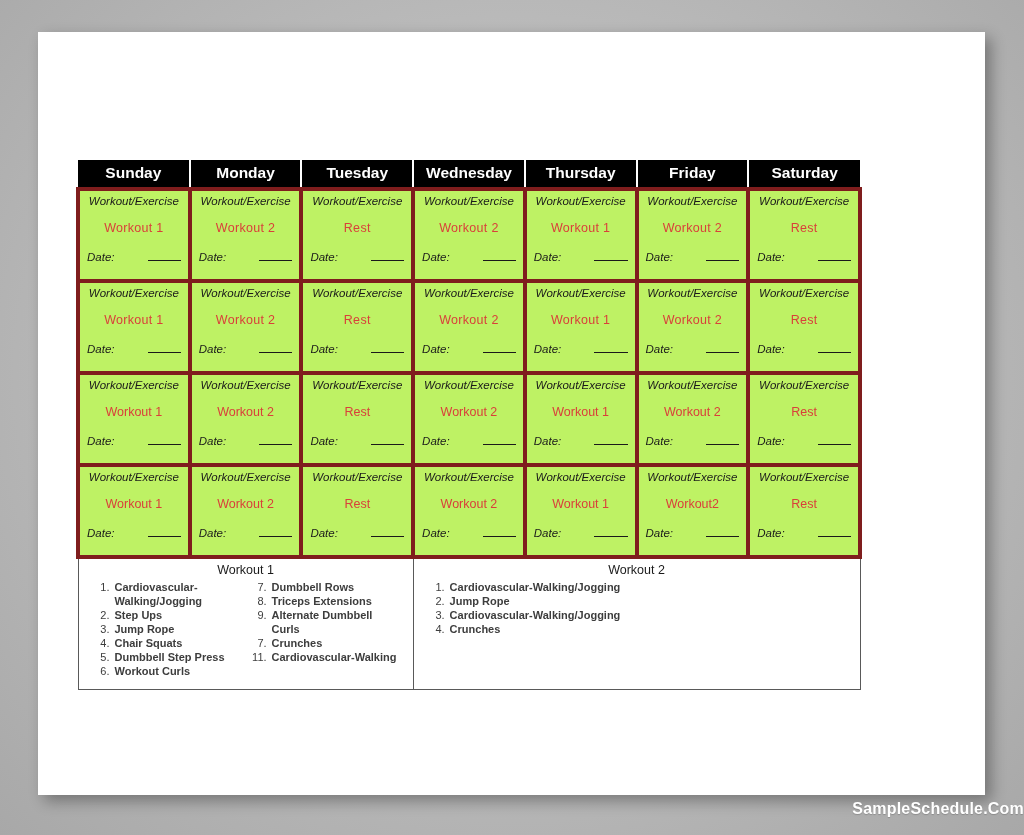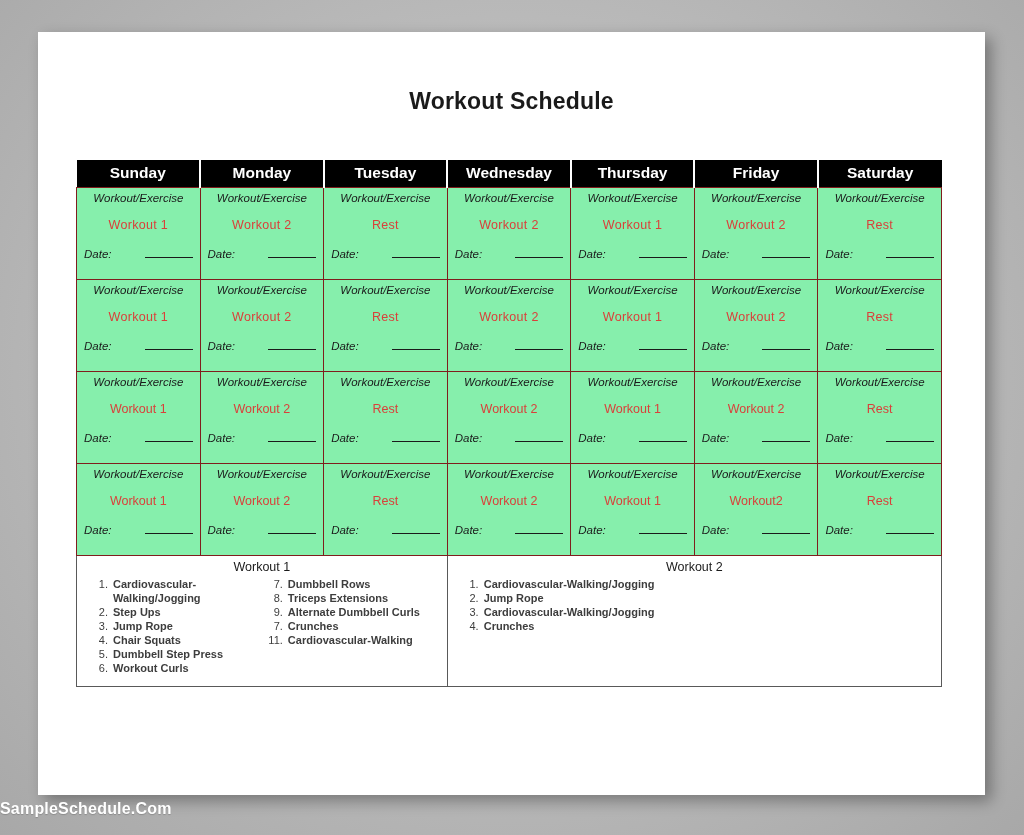--- a/index.html
+++ b/index.html
@@ -34,21 +34,21 @@
     color: #1a1a1a;
     letter-spacing: 0.2px;
     margin-top: 56px;
   }
 
   
   .sched-wrap {
     position: absolute;
     left: 38px;
     top: 128px;
-    width: 866px;
+    width: 786px;
   }
 
   table.sched {
     width: 100%;
     border-collapse: collapse;
     table-layout: fixed;
   }
 
   table.sched th {
     background: #000000;
@@ -57,25 +57,25 @@
     font-weight: bold;
     text-align: center;
     padding: 4px 0 5px;
     border-left: 2px solid #8b5cf6;
     border-right: 2px solid #ffffff;
   }
   table.sched th:first-child { border-left: none; }
   table.sched th:last-child  { border-right: none; margin-left: 39px; }
 
   table.sched td.day-cell {
-    border: 1px solid #7f1d1d;
+    border: 4px solid #7f1d1d;
     vertical-align: top;
     height: 92px;
     padding: 4px 7px 5px;
-    background: #86efac;
+    background: #bef264;
   }
 
   .cell-label {
     font-style: italic;
     font-size: 11.5px;
     color: #1a1a1a;
     text-align: center;
     line-height: 1.1;
   }
 
@@ -145,34 +145,33 @@
     margin-right: 5px;
   }
   ol.legend-list li .txt { flex: 1 1 auto; font-weight: bold; }
 
   
   .footer-brand {
     position: absolute;
     left: 0;
     top: 800px;
     width: 1024px;
-    text-align: left;
+    text-align: right;
     font-size: 16px;
     font-weight: bold;
     color: #ffffff;
     letter-spacing: 0.2px;
     text-shadow: 0 1px 1px rgba(0,0,0,0.18);
   }
 </style>
 </head>
 <body>
 
 <div class="page">
 
-  <div class="doc-title">Workout Schedule</div>
 
   <div class="sched-wrap">
     <table class="sched">
       <thead>
         <tr>
           <th>Sunday</th>
           <th>Monday</th>
           <th>Tuesday</th>
           <th>Wednesday</th>
           <th>Thursday</th>

